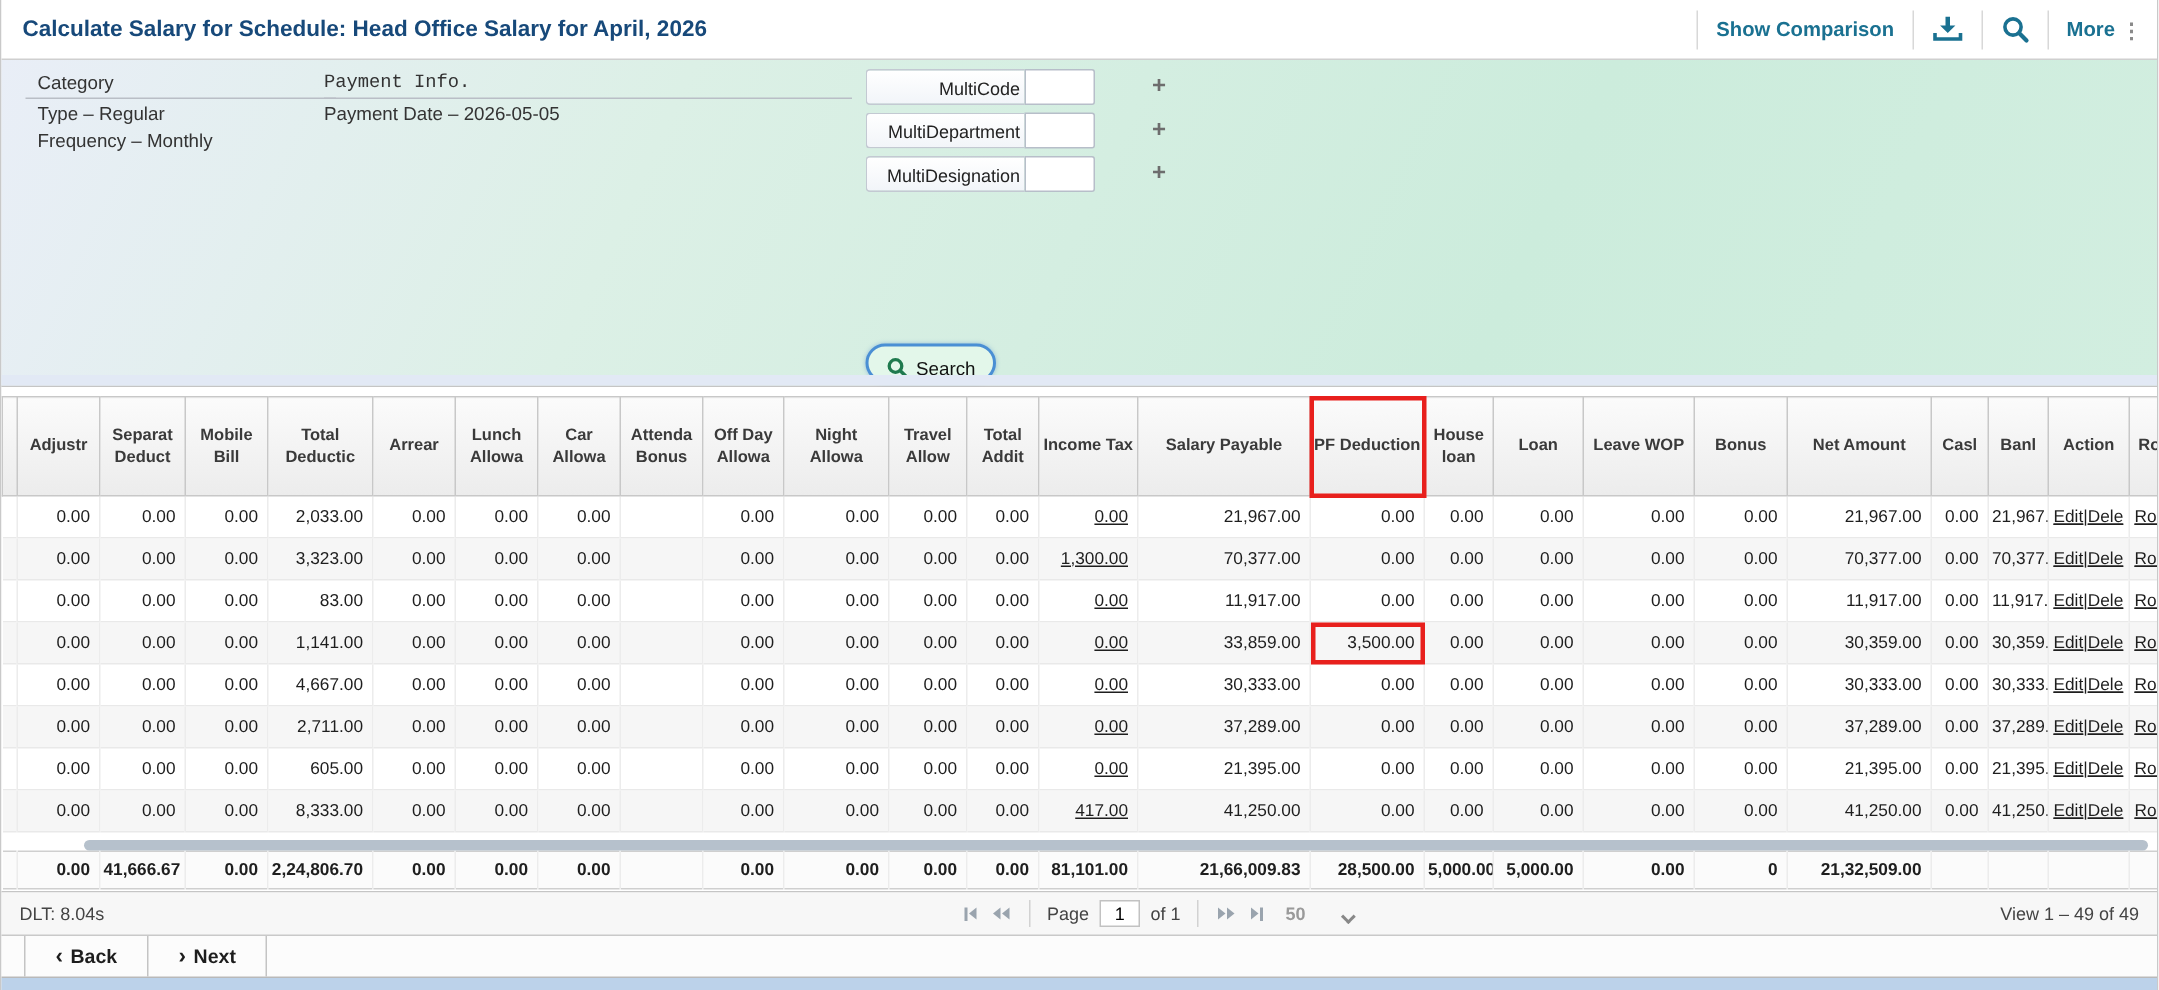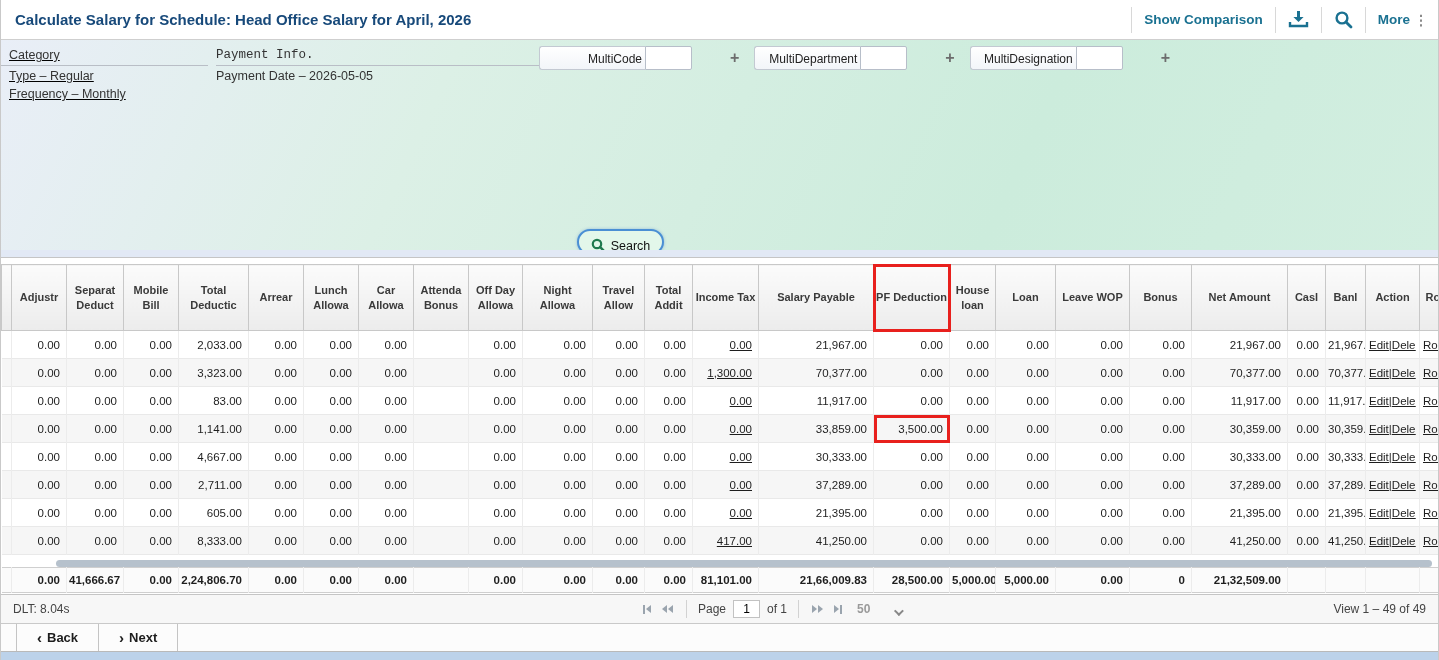--- a/index.html
+++ b/index.html
@@ -13,27 +13,27 @@
   .vsep { width:1px; height:26px; background:#d8d8d8; margin:0 12px; }
   .tact { background:none; border:none; cursor:pointer; color:#1a7191; font-size:13.5px; font-weight:bold; font-family:"Liberation Sans", sans-serif; display:flex; align-items:center; gap:4px; }
   .more-dots { color:#8a8a8a; font-size:14px; font-weight:bold; }
 
   
   .panel { height:218px; position:relative; background:linear-gradient(115deg,#e9eef7 0%, #dcf0e6 30%, #cdedd ff 60%, #c9ecdb 100%);
            background:linear-gradient(115deg,#e9eef7 0%, #dcf0e6 30%, #ccecdc 70%, #d2eee0 100%); border-bottom:1px solid #c5c5c5; }
   .panel::after { content:""; position:absolute; left:0; right:0; bottom:0; height:7px; background:#e2e9f5; }
   .sec-label { font-size:12.5px; color:#333; padding:8px 0 3px 8px; }
   .sec-rule { height:1px; background:#b9bec6; }
-  .col-category { position:absolute; left:0; top:0; width:207px;text-decoration:underline; }
+  .col-category { position:absolute; left:16px; top:0; width:207px; }
   .col-payment { position:absolute; left:215px; top:0; width:352px; }
   .sec-line { font-size:12.5px; color:#333; padding:3px 0 0 8px; line-height:15px; }
   .col-payment .sec-line { padding-left:0; }
   .col-payment .sec-label { padding-left:0;font-family:Liberation Mono, monospace; }
 
-  .multi-fields { position:absolute; left:538px; top:6px; display:flex; flex-direction:row; gap:15px; }
+  .multi-fields { position:absolute; left:576px; top:6px; display:flex; flex-direction:column; gap:5px; }
   .multi-row { display:flex; align-items:center; height:24px; }
   .multi-label { width:106px; height:24px; border:1px solid #c3c9d2; border-right:none; border-radius:3px 0 0 3px; background:linear-gradient(#ffffff,#f2f5f9); font-size:12px; color:#222; text-align:right; padding:5px 3px 0 3px; overflow:hidden; white-space:nowrap; }
   .multi-input { width:47px; height:24px; border:1px solid #b7bec9; border-radius:0 2px 2px 0; background:#fff; font-size:12px; padding:0 3px; font-family:"Liberation Sans", sans-serif; }
   .plus-icon { margin-left:38px; color:#6d6d6d; font-size:16px; font-weight:bold; cursor:pointer; line-height:16px; }
 
   .search-btn { position:absolute; left:576px; top:189px; width:87px; height:26px; border:2px solid #4a8fd4; border-radius:14px; background:#e3f7ea; display:flex; align-items:flex-end; justify-content:center; gap:5px; cursor:pointer; font-family:"Liberation Sans", sans-serif; box-shadow:0 0 3px rgba(80,140,210,.5); }
   .search-btn span { font-size:12.5px; color:#111; }
 
   
   .grid { position:relative; height:337px; background:#fff; overflow:hidden; border-bottom:1px solid #c5c5c5; }

